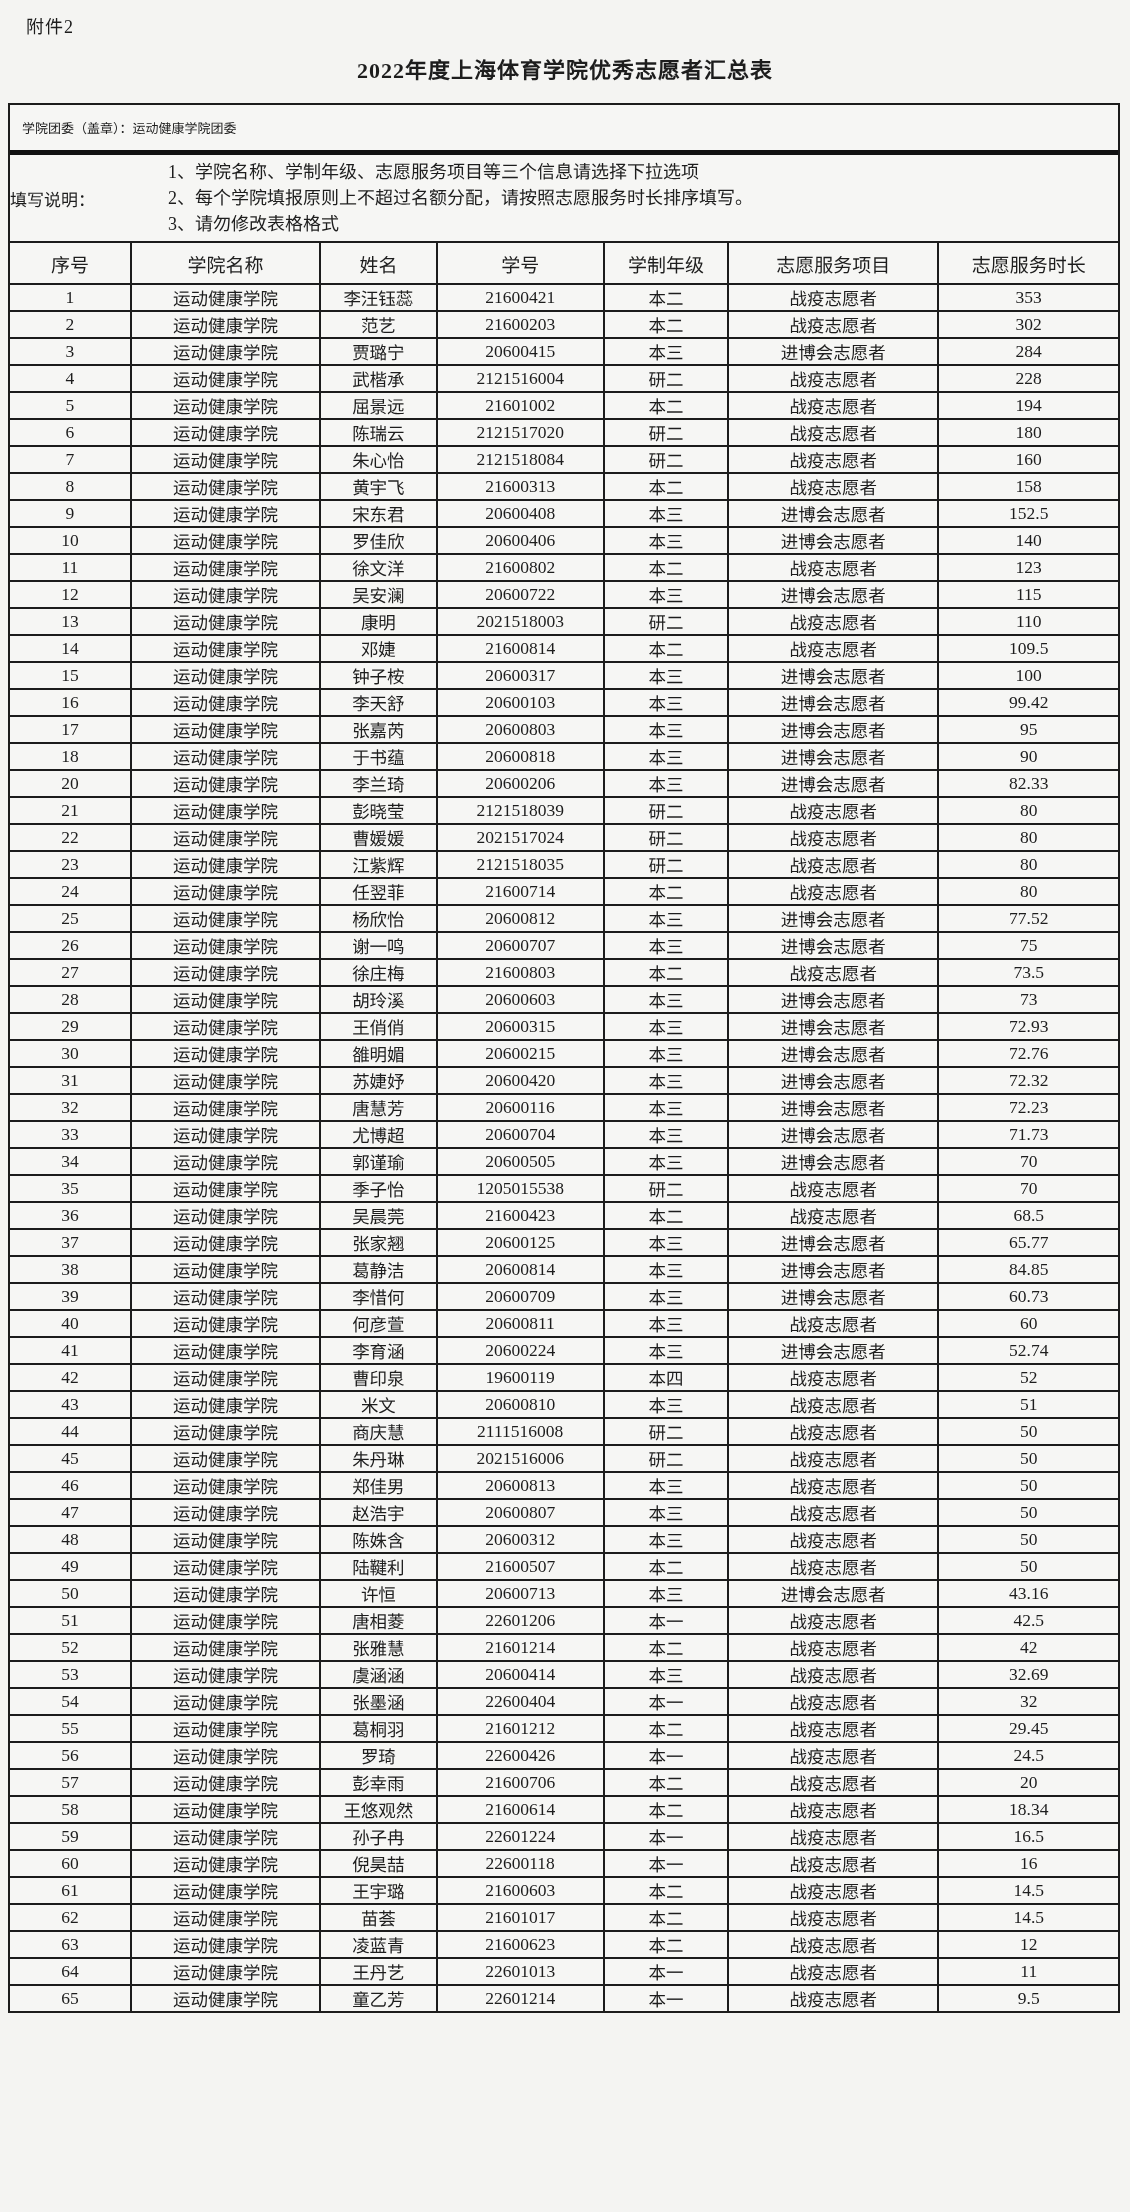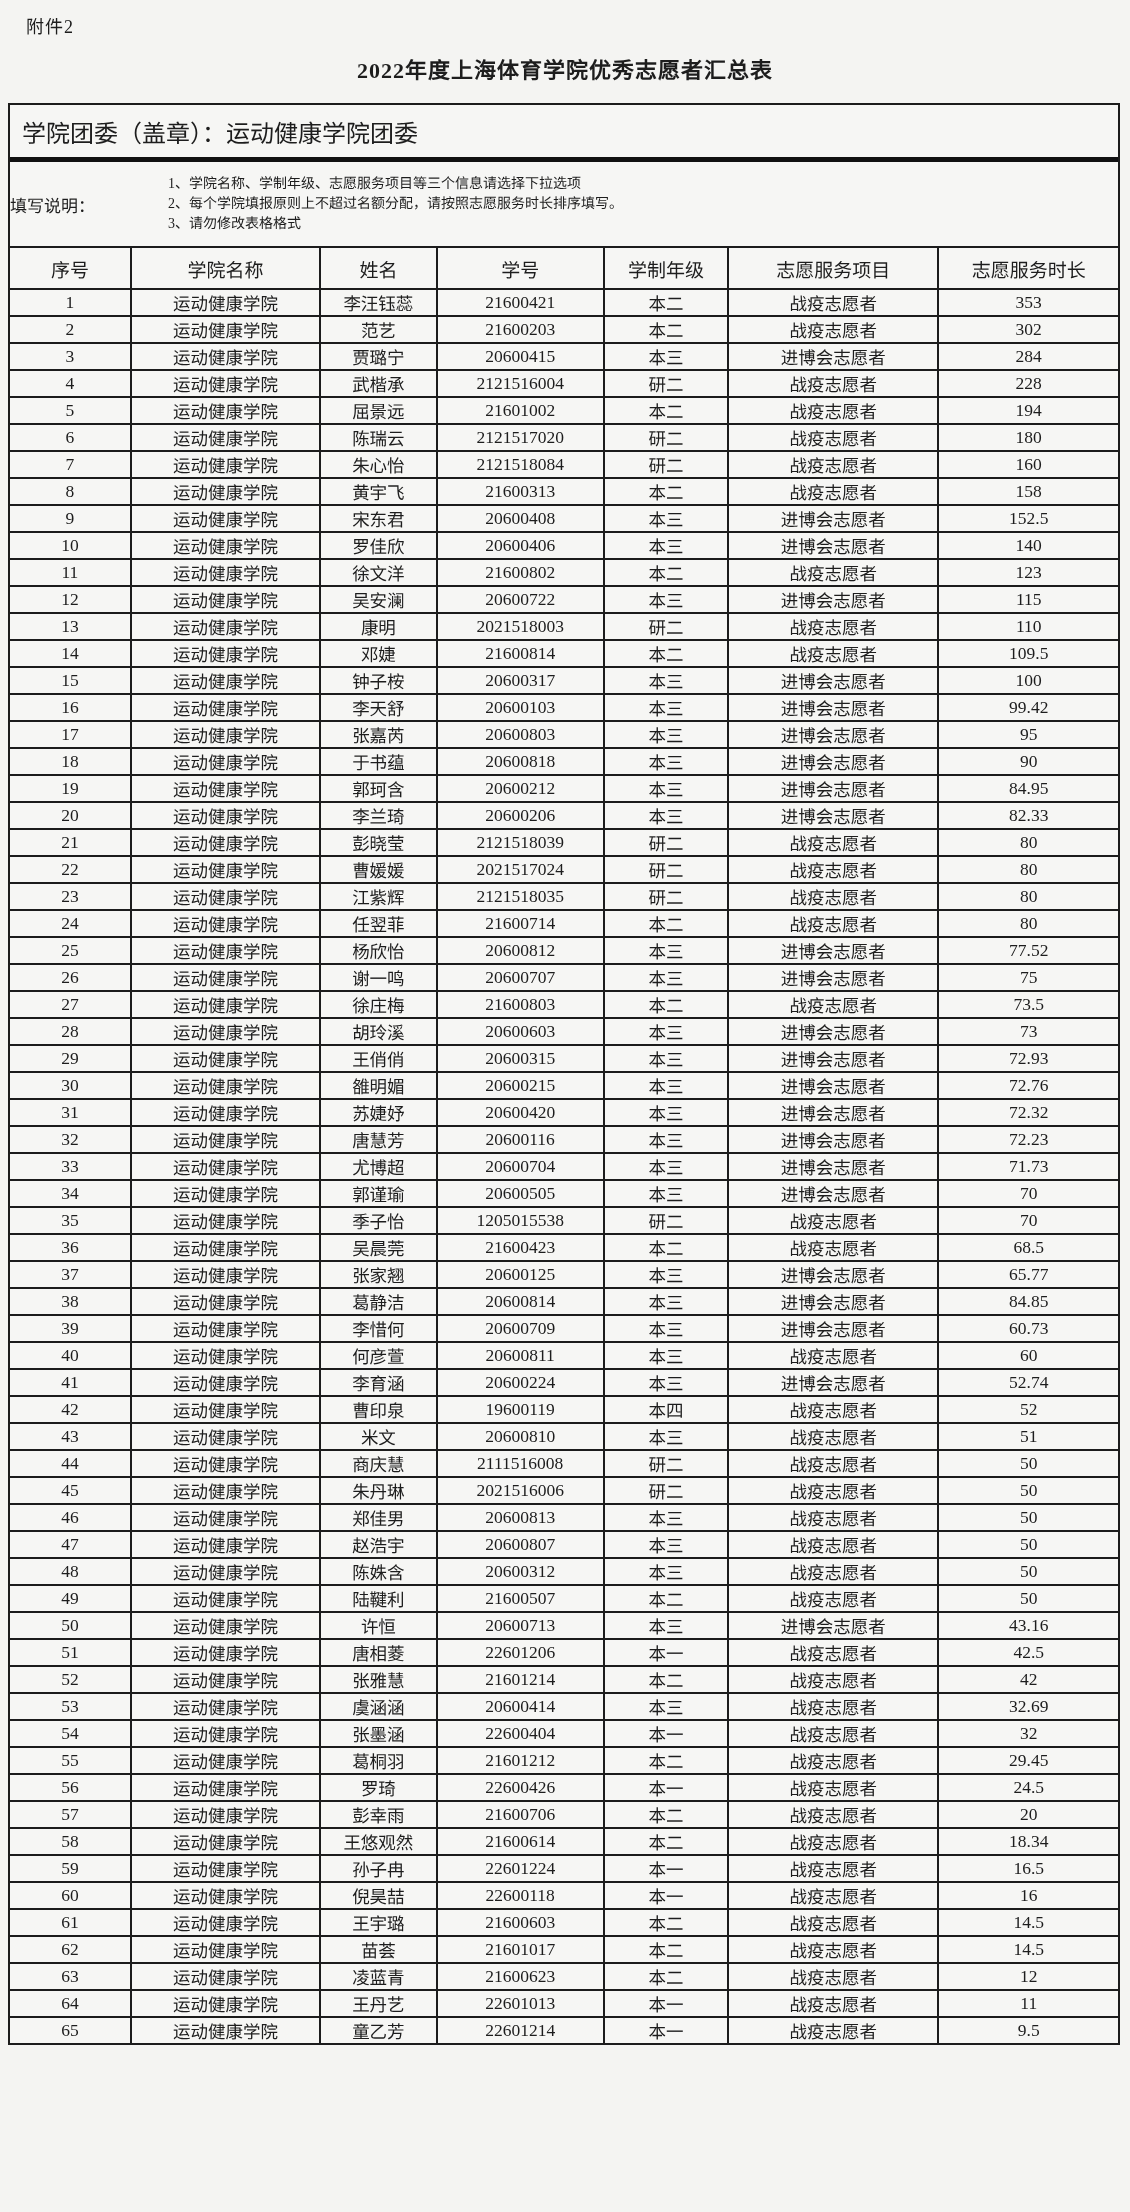--- a/index.html
+++ b/index.html
@@ -36,44 +36,44 @@
   .sheet {
     position: absolute;
     left: 8px;
     top: 103px;
     width: 1112px;
     border: 2px solid #1c1c1c;
     background: #f6f6f4;
     box-sizing: border-box;
   }
   .stamp-row {
-    height: 57px;
+    height: 50px;
     display: flex;
     align-items: center;
     padding-left: 12px;
-    font-size: 24px;
+    font-size: 13px;
     border-bottom: 5px solid #111;
     box-sizing: border-box;
   }
   .notes-row {
     display: flex;
     align-items: center;
     min-height: 84px;
     box-sizing: border-box;
     padding: 4px 0;
   }
   .notes-label {
     width: 158px;
     flex: 0 0 158px;
     text-align: left;
     font-size: 17px;
     white-space: nowrap;
   }
   .notes-list {
-    font-size: 14px;
+    font-size: 18px;
     line-height: 1.45;
   }
   .notes-list div { white-space: nowrap; }
   table.volunteer-table {
     width: 100%;
     border-collapse: collapse;
     table-layout: fixed;
   }
   table.volunteer-table th,
   table.volunteer-table td {
@@ -323,29 +323,20 @@
     <tr>
       <td>18</td>
       <td>运动健康学院</td>
       <td>于书蕴</td>
       <td>20600818</td>
       <td>本三</td>
       <td>进博会志愿者</td>
       <td>90</td>
     </tr>
 
-    <tr>
-      <td>19</td>
-      <td>运动健康学院</td>
-      <td>郭珂含</td>
-      <td>20600212</td>
-      <td>本三</td>
-      <td>进博会志愿者</td>
-      <td>84.95</td>
-    </tr>
 
     <tr>
       <td>20</td>
       <td>运动健康学院</td>
       <td>李兰琦</td>
       <td>20600206</td>
       <td>本三</td>
       <td>进博会志愿者</td>
       <td>82.33</td>
     </tr>

